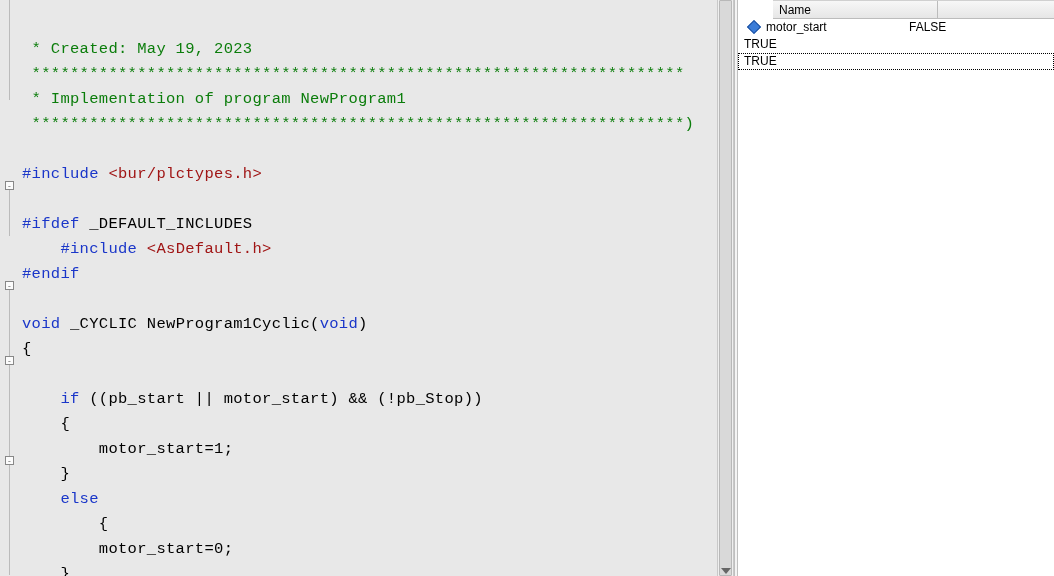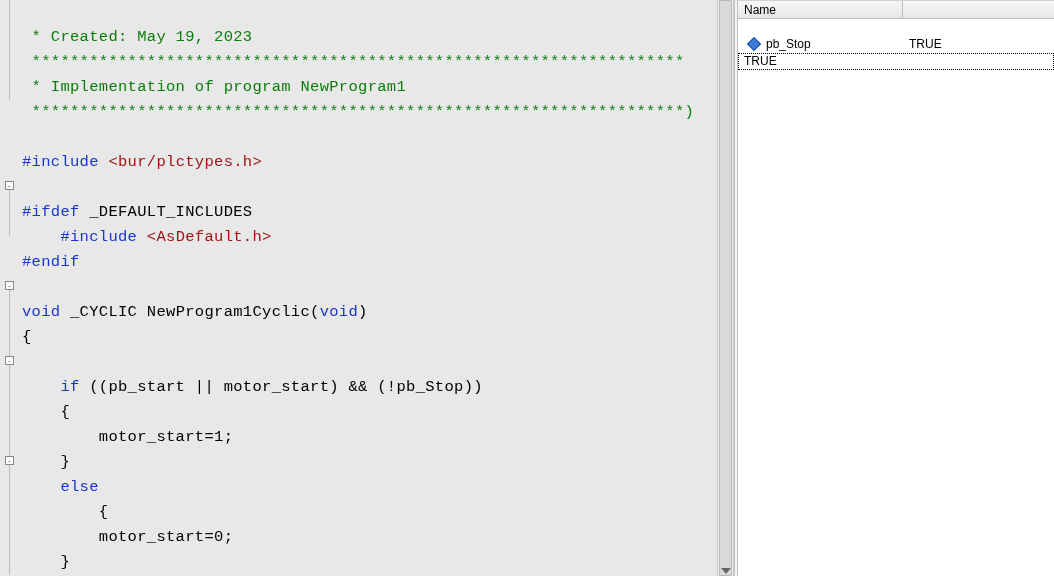--- a/index.html
+++ b/index.html
@@ -46,21 +46,21 @@
   }
   .fold::before { content: "-"; }
   .tree-line {
     position: absolute;
     left: 9px;
     width: 1px;
     background: #bbb;
   }
   .code {
     padding-left: 4px;
-    padding-top: 0;
+    padding-top: 12px;
     white-space: pre;
     line-height: 25px;
     font-size: 15.5px;
     letter-spacing: 0.3px;
     color: #000;
     overflow: hidden;
     width: calc(100% - 18px);
   }
   .c-comment { color: #0b7d0b; }
   .c-pre     { color: #1a36c9; }
@@ -114,20 +114,21 @@
     font-family: Tahoma, Arial, sans-serif;
     font-size: 12px;
     color: #000;
   }
   .watch-header {
     display: flex;
     height: 19px;
     background: linear-gradient(#f7f7f7,#e6e6e6);
     border-top: 1px solid #d0d0d0;
     border-bottom: 1px solid #bcbcbc;
+    margin-left: 35px;
   }
   .watch-header .col {
     padding: 2px 6px 0 6px;
     border-right: 1px solid #bcbcbc;
     color: #000;
   }
   .col-name  { width: 165px; }
   .col-value { flex: 1; }
 
   .watch-row {
@@ -208,27 +209,28 @@
   </div>
 
   <div class="splitter"></div>
 
   <div class="watch-pane">
     <div class="watch-header">
       <div class="col col-name">Name</div>
     </div>
 
     <div class="watch-row">
-    </div>
-
-    <div class="watch-row">
       <div class="cell-name">
         <span class="icon"></span>
-        <span>pb_Stop</span>
+        <span>motor_start</span>
       </div>
+      <div class="cell-value">FALSE</div>
+    </div>
+
+    <div class="watch-row">
       <div class="cell-value">TRUE</div>
     </div>
 
     <div class="watch-row selected">
       <div class="cell-value">TRUE</div>
     </div>
 
   </div>
 </div>
 

